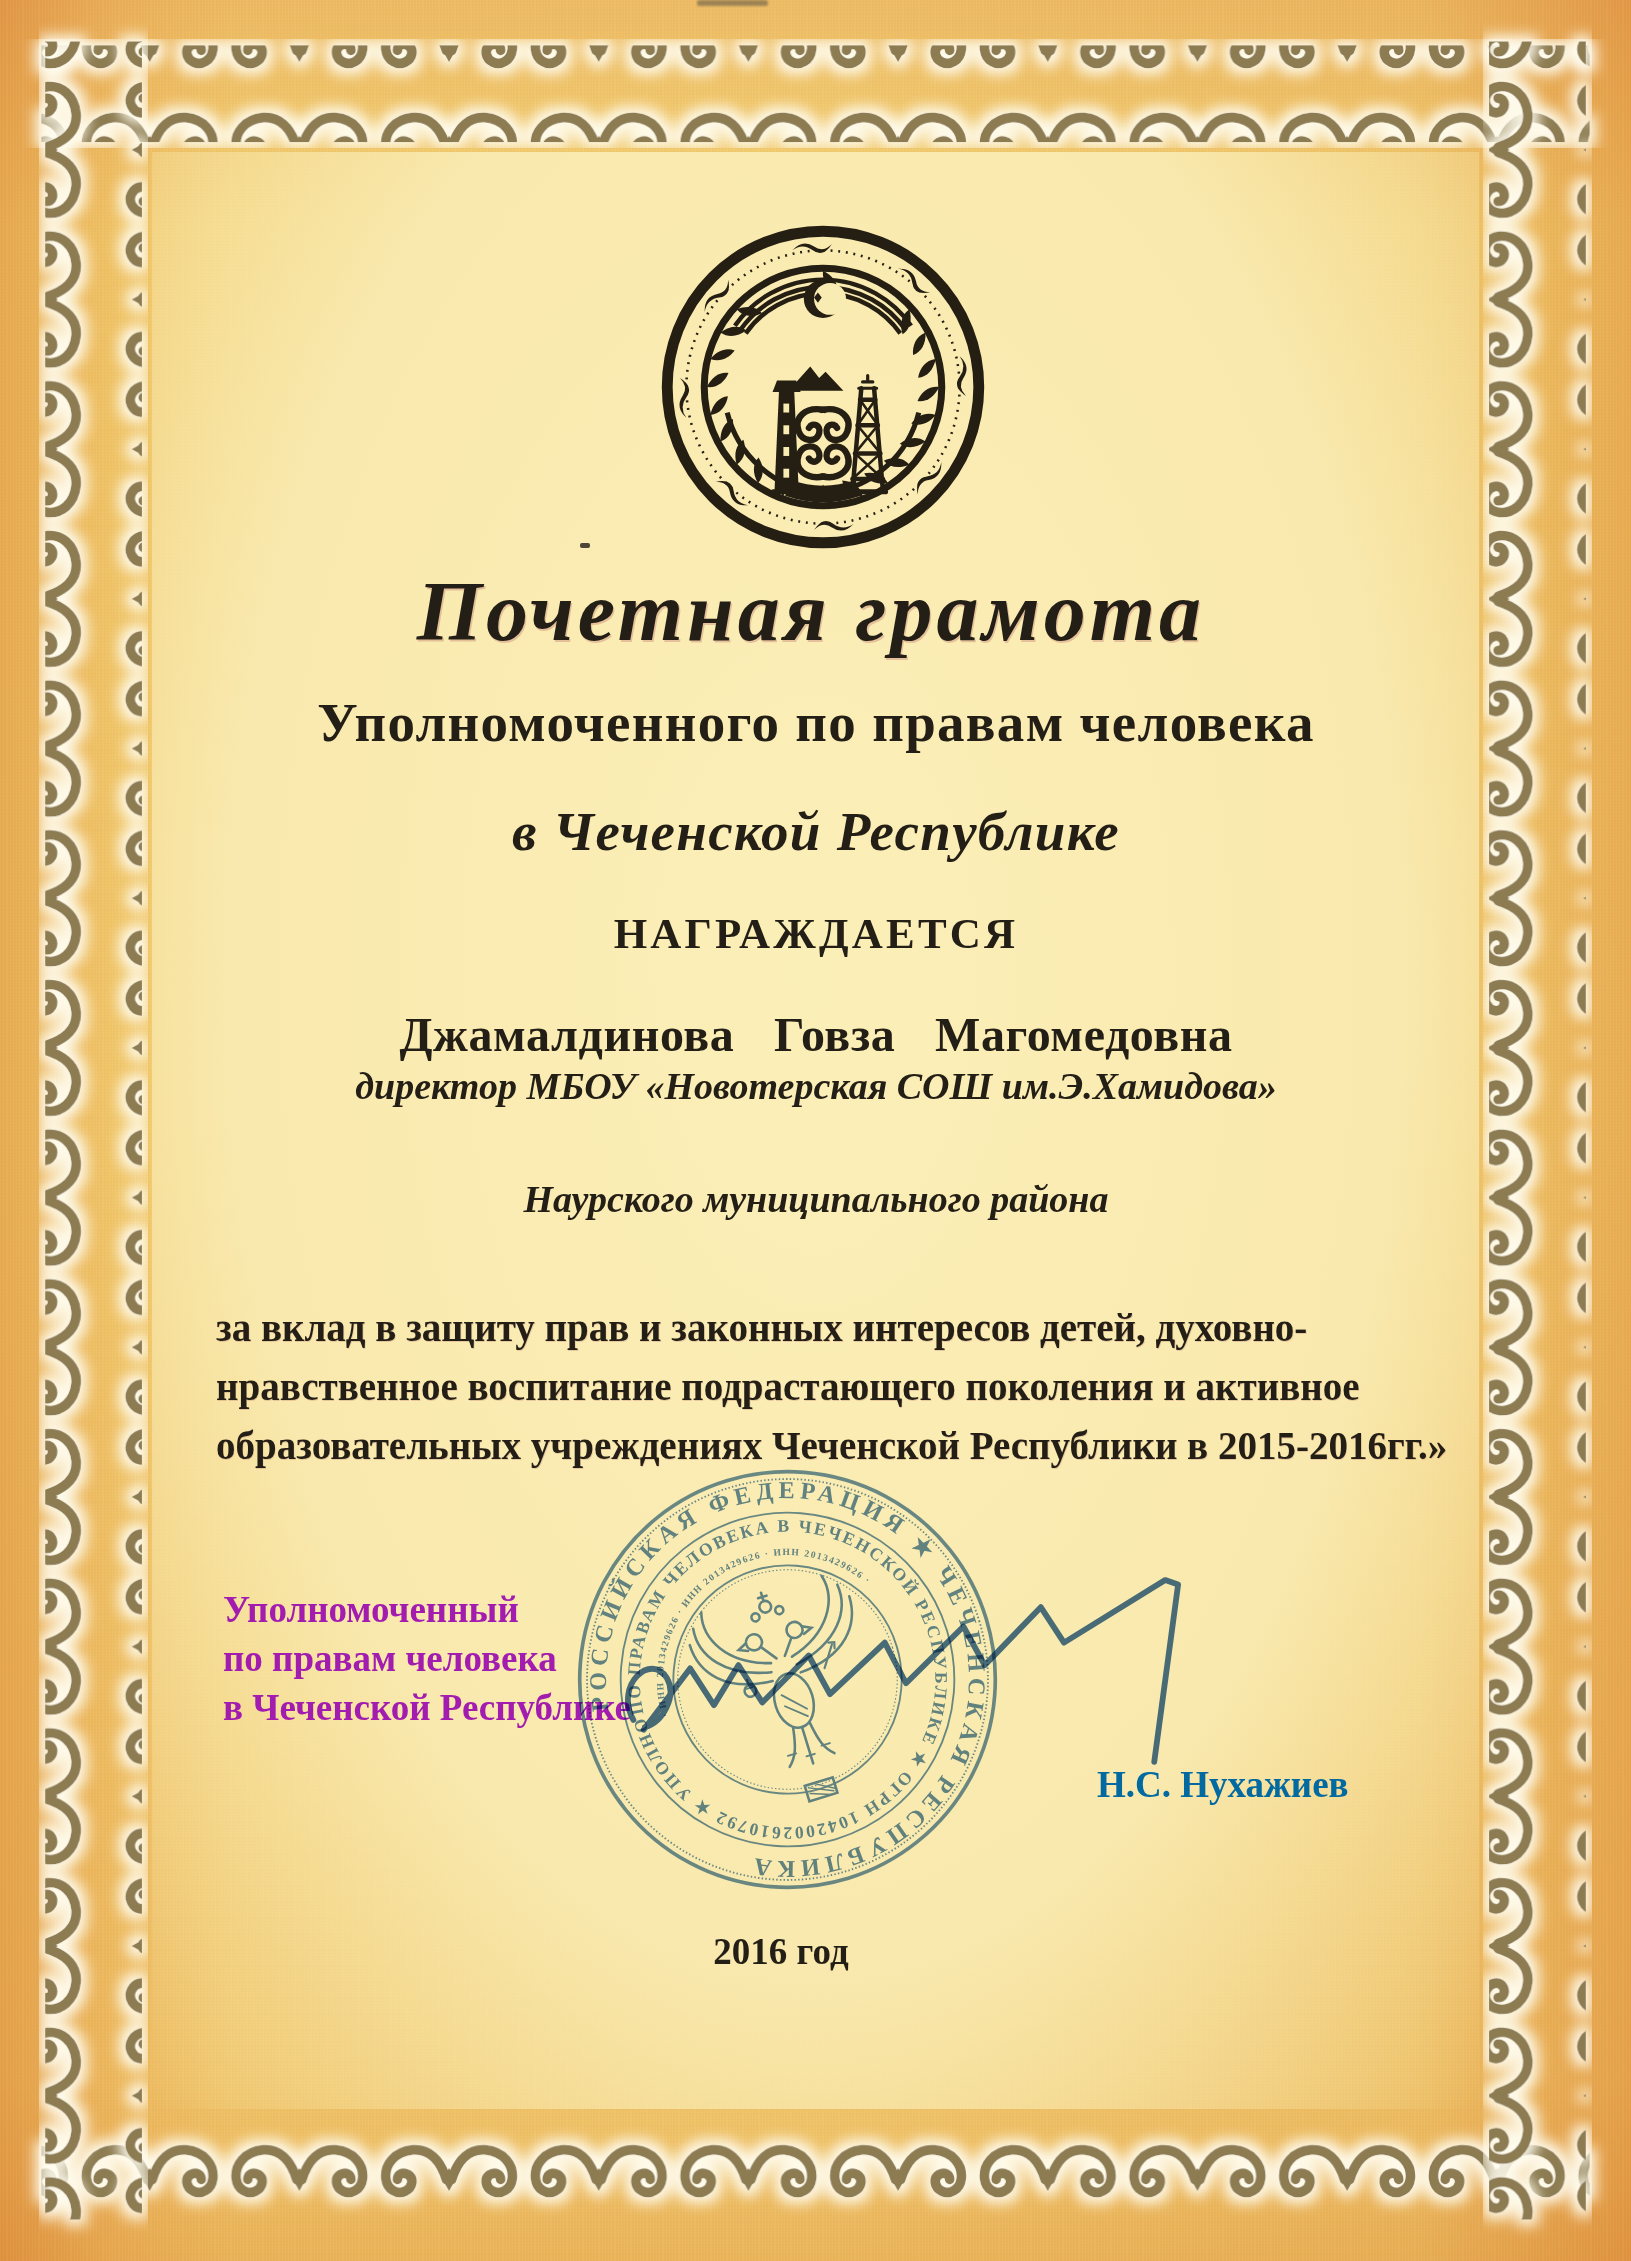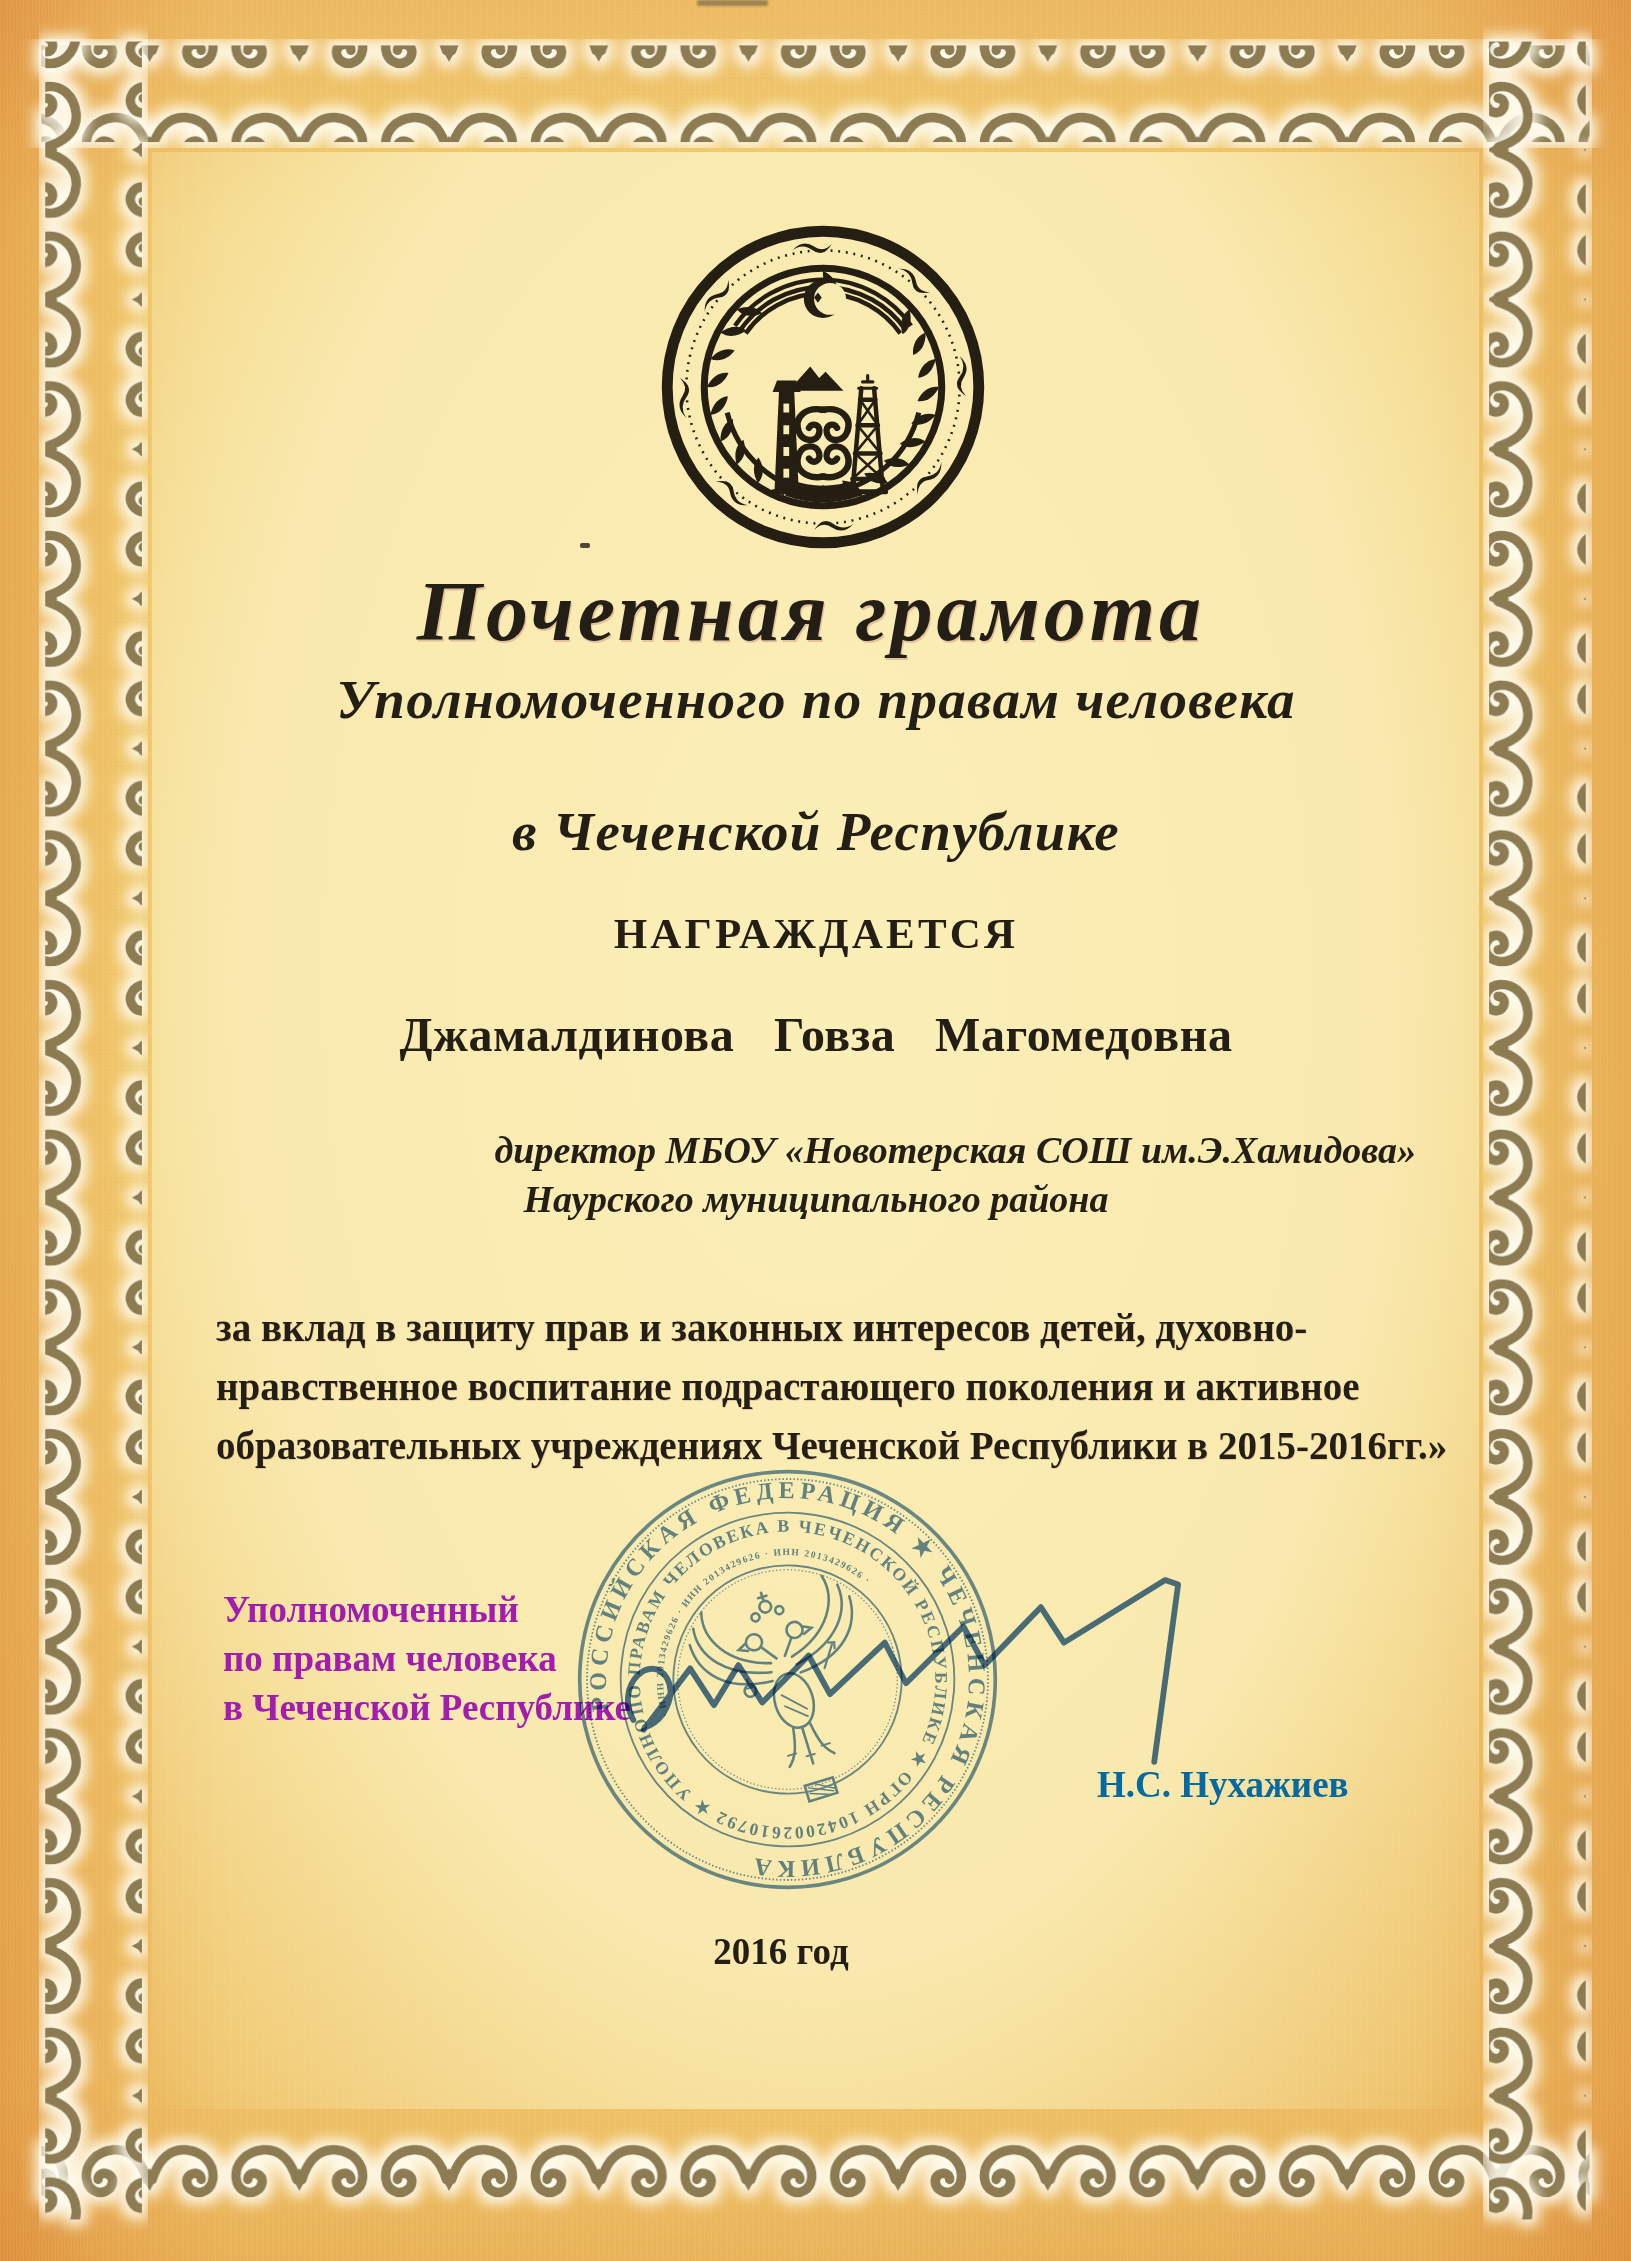--- a/index.html
+++ b/index.html
@@ -23,25 +23,25 @@
   }
   .border-svg{position:absolute;left:0;top:0;z-index:3;}
   .content{position:absolute;left:216px;top:0;width:1200px;z-index:5;color:#241f16;}
   .centered{text-align:center;}
   .emblem-wrap{position:absolute;left:657px;top:221px;width:332px;height:332px;z-index:4;}
   .title{
     position:absolute;width:100%;top:563px;left:-5.2px;
     font-size:84px;font-weight:bold;font-style:italic;letter-spacing:3.9px;
     text-shadow:1.3px 1.9px 0 rgba(156,38,66,.22);
   }
-  .subtitle1{position:absolute;width:100%;top:668px;font-size:55px;font-weight:bold;font-style:italic;letter-spacing:1.3px;}
+  .subtitle1{position:absolute;width:100%;top:691px;font-size:55px;font-weight:bold;letter-spacing:1.3px;}
   .subtitle2{position:absolute;width:100%;top:800px;font-size:55px;font-weight:bold;font-style:italic;letter-spacing:1.3px;}
   .award-label{position:absolute;width:100%;top:909px;font-size:43px;font-weight:bold;letter-spacing:3.2px;}
   .recipient{position:absolute;width:100%;top:1007px;font-size:48px;font-weight:bold;word-spacing:27px;letter-spacing:0.6px;}
-  .pos1{position:absolute;width:100%;top:1128px;font-size:38px;font-weight:bold;font-style:italic;text-align:right;}
+  .pos1{position:absolute;width:100%;top:1064px;font-size:38px;font-weight:bold;font-style:italic;}
   .pos2{position:absolute;width:100%;top:1177px;font-size:38px;font-weight:bold;font-style:italic;}
   .body-block{position:absolute;width:100%;top:1298px;}
   .body-line{
     font-size:39px;font-weight:bold;line-height:59px;white-space:nowrap;
     display:flex;justify-content:space-between;
     text-shadow:0.6px 1.3px 0 rgba(150,40,60,.18);
   }
   .body-line span{flex:0 0 auto;}
   .signer-block{position:absolute;left:223px;top:1585px;z-index:6;width:490px;}
   .signer-line{font-size:37px;font-weight:bold;line-height:49px;color:#a21caf;}

